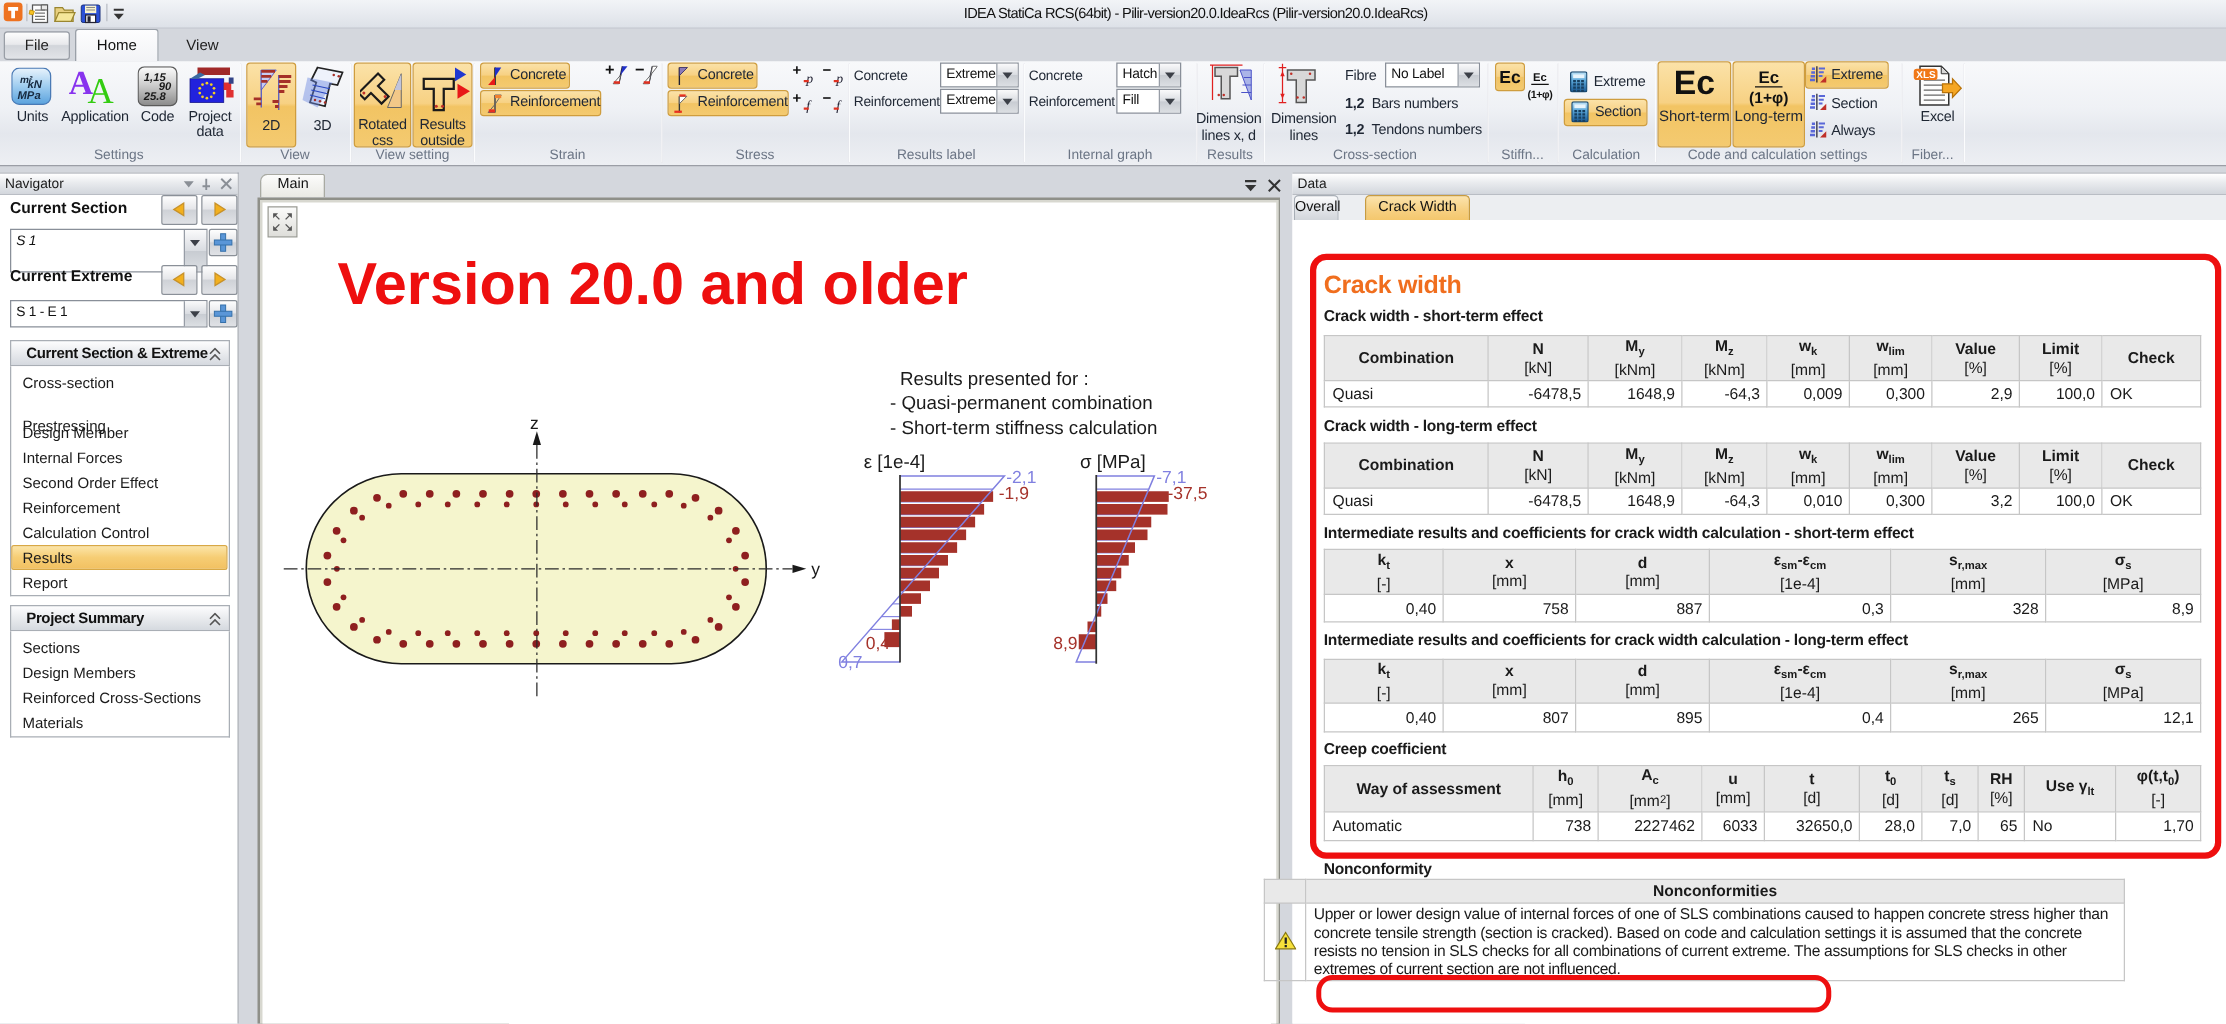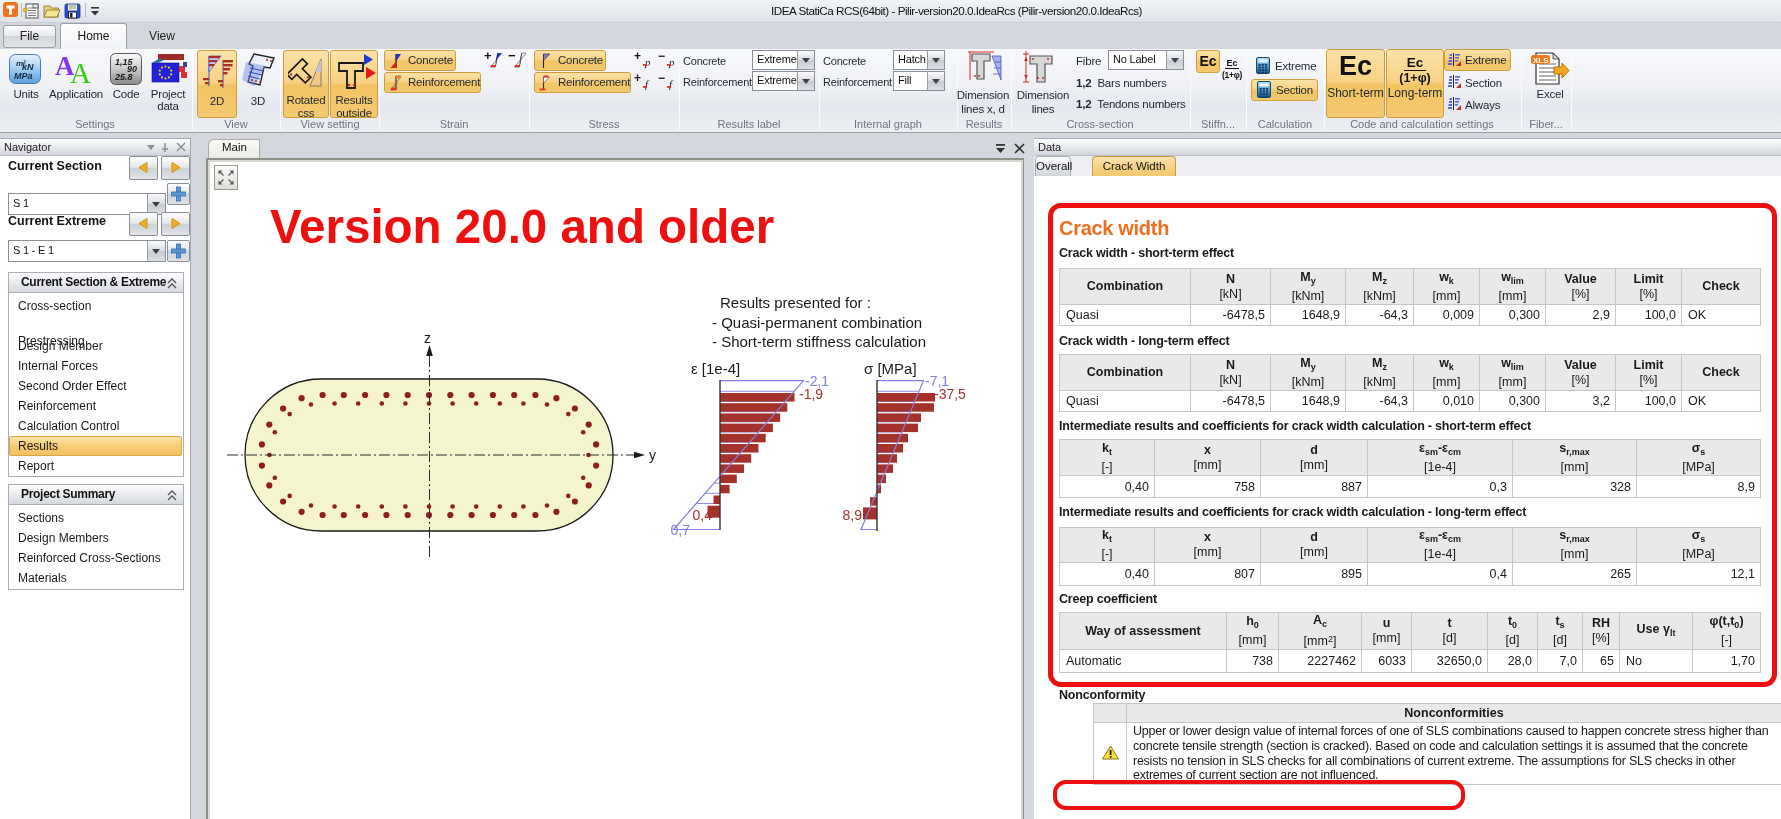--- a/index.html
+++ b/index.html
@@ -486,21 +486,21 @@
 </div>
 <div class="navbold" style="left:8px;top:159px;">Current Section</div>
 <div class="navbtn" style="left:129px;top:156px;"></div>
 <svg class="abs" style="left:129px;top:156px" width="29" height="23">
     <path d="M18 6.5 L10 11.5 L18 16.5 Z" fill="#f2b01e" stroke="#c8922a" stroke-width="1"></path>
   </svg>
 <div class="navbtn" style="left:161px;top:156px;"></div>
 <svg class="abs" style="left:161px;top:156px" width="29" height="23">
     <path d="M11 6.5 L19 11.5 L11 16.5 Z" fill="#f2b01e" stroke="#c8922a" stroke-width="1"></path>
   </svg>
-<div class="combo" style="left:8px;top:193px;width:158px;height:22px;">
+<div class="combo" style="left:8px;top:183px;width:158px;height:35px;font-style:italic;">
     <div class="tx" style="top:3px;">S 1</div>
     <div class="dd" style="width:18px;">
       <div class="dar" style="left:4px;top:8px;"></div>
     </div>
   </div>
 <div class="plusbtn" style="left:167px;top:183px;"></div>
 <svg class="abs" style="left:167px;top:183px" width="23" height="22">
     <g fill="#5a96d8" stroke="#3570aa" stroke-width="0.8">
       <rect x="9.5" y="4" width="4" height="14"></rect>
       <rect x="4.5" y="9" width="14" height="4"></rect>
@@ -926,21 +926,21 @@
         <td class="num">32650,0</td>
         <td class="num">28,0</td>
         <td class="num">7,0</td>
         <td class="num">65</td>
         <td class="lft">No</td>
         <td class="num">1,70</td>
       </tr>
     </tbody>
   </table>
 
-<table class="dt" style="left:1093px;top:703px;width:688px;padding-left:43px;">
+<table class="dt" style="left:1011px;top:703px;width:688px;padding-left:43px;">
 <colgroup>
       <col style="width:33px">
       <col style="width:655px">
     </colgroup>
 <tbody>
       <tr style="height:19px">
         <td class="hd"></td>
         <td class="hd"><b>Nonconformities</b></td>
       </tr>
 <tr style="height:61px">

